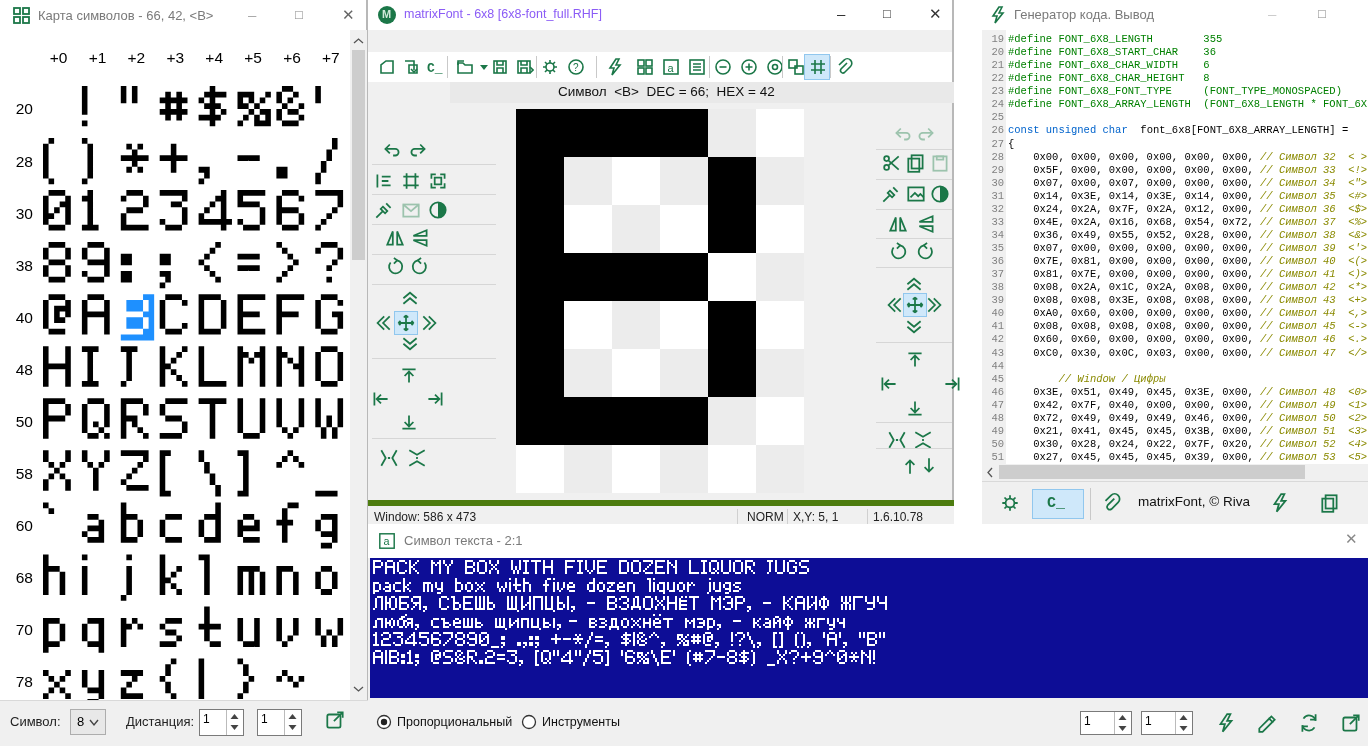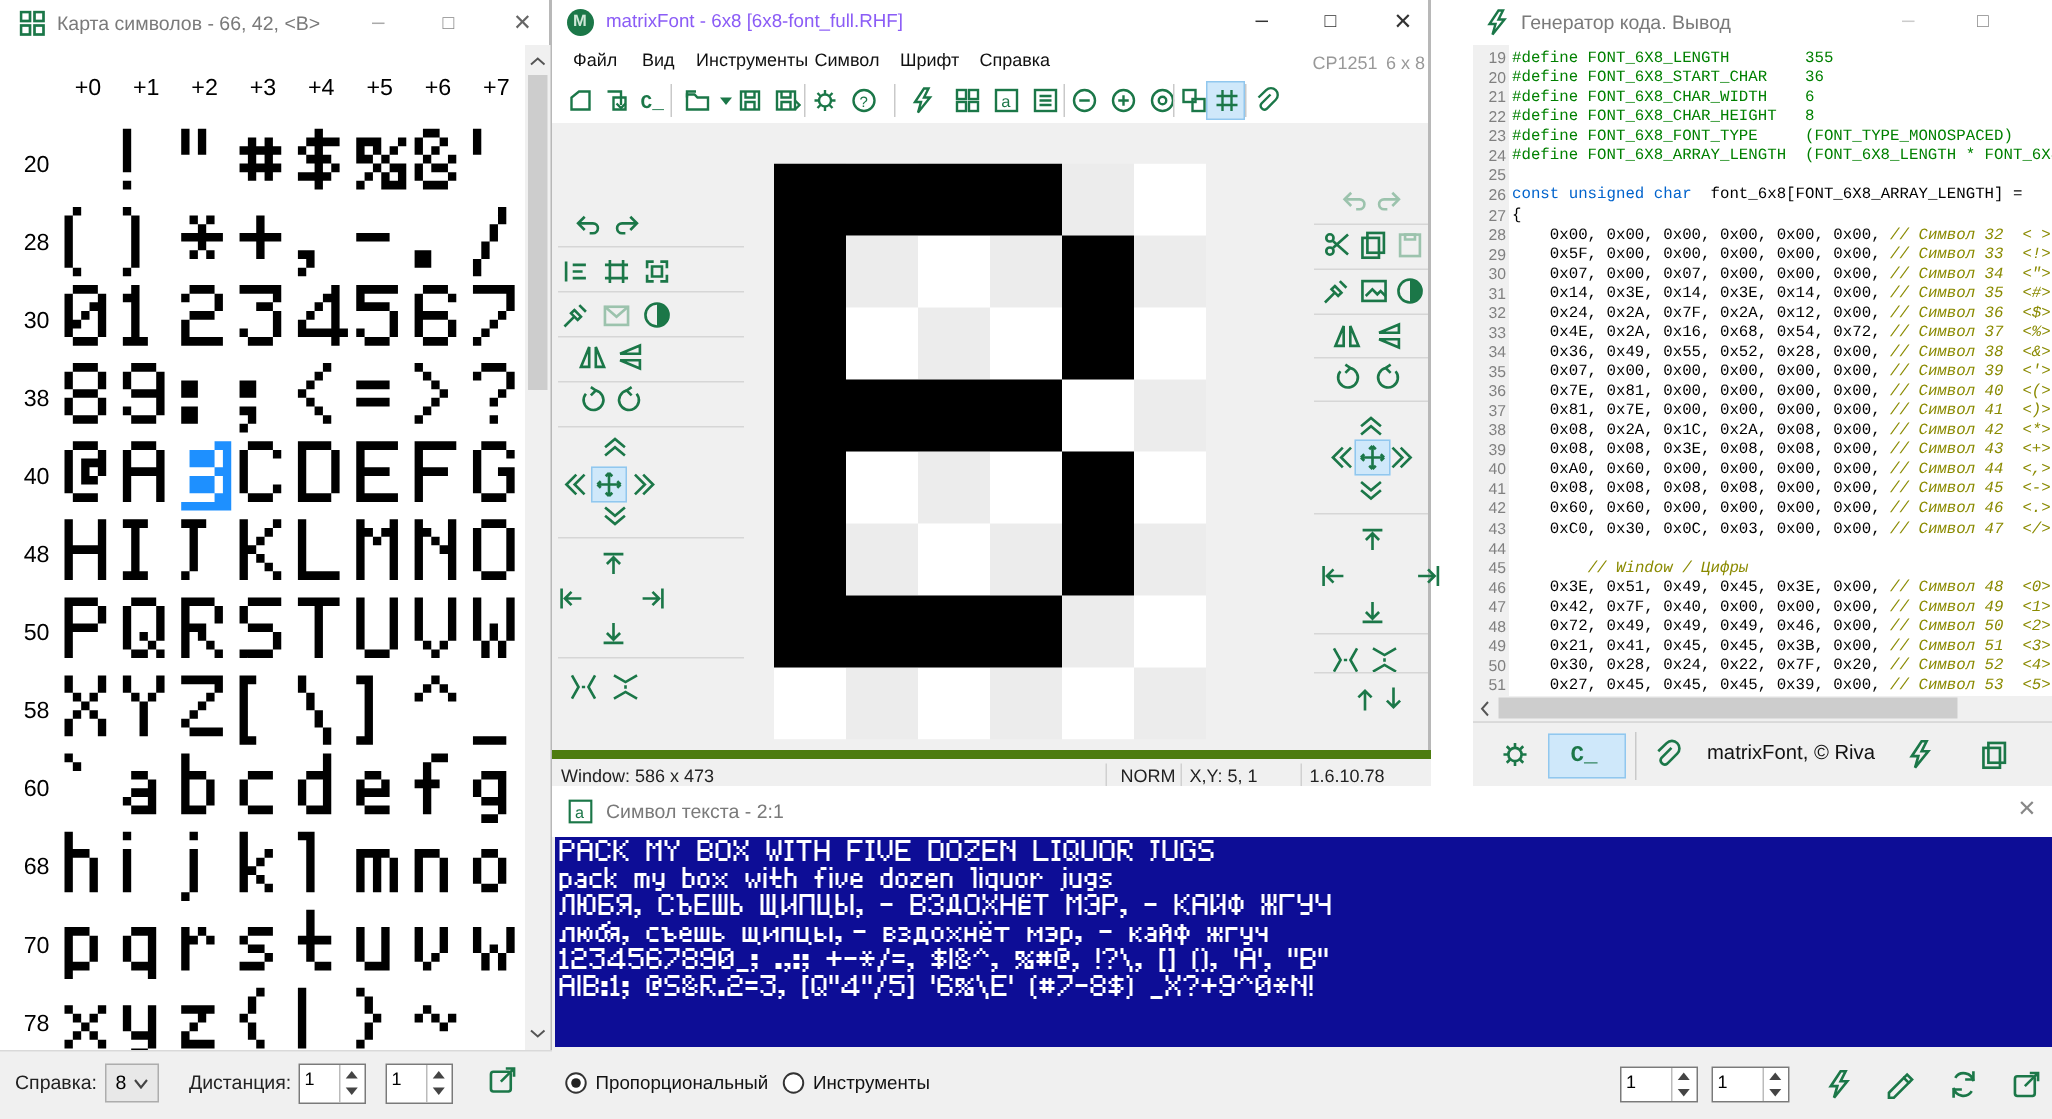--- a/index.html
+++ b/index.html
@@ -5,21 +5,21 @@
  font-family:"Liberation Sans", sans-serif;-webkit-font-smoothing:antialiased}
 .abs{position:absolute}
 .ttl{color:#7a7a7a;font-size:13px}
 .win-btn{position:absolute;color:#555;font-size:15px}
 .sep-v{position:absolute;width:1px;background:#c9c9c9}
 .sep-h{position:absolute;height:1px;background:#d6d6d6}
 .code{font-family:"Liberation Mono", monospace;font-size:10.5px;line-height:13.07px;white-space:pre;color:#000}
 .code .g{color:#008000}
 .code .b{color:#0063cc}
 .code .o{color:#8a8a00;font-style:italic}
-.lnum{font-family:Liberation Sans, sans-serif;font-size:10.5px;line-height:13.07px;color:#808080;text-align:right;white-space:pre}
+.lnum{font-family:Liberation Mono, monospace;font-size:10.5px;line-height:13.07px;color:#808080;text-align:right;white-space:pre}
 .mi{font-size:12px;color:#111}
 .sb-txt{font-size:12px;color:#222}
 .spin{position:absolute;background:#fff;border:1px solid #7a7a7a;font-size:12px;color:#000}
 .spin .val{position:absolute;left:3px;top:2px}
 .spin .btns{position:absolute;right:0;top:0;bottom:0;width:17px;border-left:1px solid #bbb}
 </style></head><body>
 <div class="abs" style="left:0;top:0;width:368px;height:746px;background:#fff;border-right:2px solid #b8b8b8">
     <div class="abs" style="left:13px;top:7px;width:17px;height:17px"><svg width="17" height="17" viewBox="0 0 17 17">
         <rect x="1" y="1" width="6" height="6" fill="none" stroke="#1b7748" stroke-width="1.8"></rect>
         <rect x="10" y="1" width="6" height="6" fill="none" stroke="#1b7748" stroke-width="1.8"></rect>
@@ -57,21 +57,21 @@
     <div class="abs" style="left:350px;top:30px;width:17px;height:670px;background:#f0f0f0">
       <svg class="abs" style="left:3px;top:7px" width="11" height="8">
         <path d="M1 6l4.5-4L10 6" fill="none" stroke="#555" stroke-width="1.3"></path>
       </svg>
       <div class="abs" style="left:2px;top:20px;width:13px;height:210px;background:#cdcdcd"></div>
       <svg class="abs" style="left:3px;top:655px" width="11" height="8">
         <path d="M1 2l4.5 4L10 2" fill="none" stroke="#555" stroke-width="1.3"></path>
       </svg>
     </div>
     <div class="abs" style="left:0;top:700px;width:368px;height:46px;background:#f0f0f0;border-top:1px solid #d9d9d9">
-      <div class="abs sb-txt" style="left:10px;top:13px;font-size:13px">Справка:</div>
+      <div class="abs sb-txt" style="left:10px;top:13px;font-size:13px">Символ:</div>
       <div class="abs" style="left:70px;top:8px;width:36px;height:26px;background:#e8e8e8;border:1px solid #adadad;font-size:13px">
         <span class="abs" style="left:6px;top:4px">8</span>
         <svg class="abs" style="right:6px;top:9px" width="10" height="8">
           <path d="M1 1l4 5 4-5" fill="none" stroke="#444" stroke-width="1.4"></path>
         </svg>
       </div>
       <div class="abs sb-txt" style="left:126px;top:13px;font-size:13px">Дистанция:</div>
       <div class="spin" style="left:199px;top:8px;width:45px;height:27px;position:absolute">
         <span class="val">1</span>
         <span class="btns"></span>
@@ -101,30 +101,20 @@
 <div class="abs" style="left:368px;top:0;width:586px;height:524px;background:#f0f0f0;border-right:2px solid #b8b8b8">
     <div class="abs" style="left:0;top:0;width:100%;height:30px;background:#fff">
       <div class="abs" style="left:10px;top:6px;width:18px;height:18px;border-radius:50%;background:#1b7748">
         <span style="position:absolute;left:4px;top:2px;font-size:11px;color:#cfe8d8;font-weight:bold">M</span>
       </div>
       <div class="abs" style="left:36px;top:7px;font-size:12.5px;color:#8b5cf6">matrixFont - 6x8 [6x8-font_full.RHF]</div>
       <div class="win-btn" style="left:469px;top:5px;color:#333">–</div>
       <div class="win-btn" style="left:515px;top:6px;color:#333;font-size:13px">□</div>
       <div class="win-btn" style="left:561px;top:5px;color:#333">✕</div>
     </div>
-    <div class="abs" style="left:0;top:30px;width:100%;height:22px;background:#fff">
-      <div class="abs mi" style="left:14px;top:3px">Файл</div>
-      <div class="abs mi" style="left:60px;top:3px">Вид</div>
-      <div class="abs mi" style="left:96px;top:3px">Инструменты</div>
-      <div class="abs mi" style="left:175px;top:3px">Символ</div>
-      <div class="abs mi" style="left:232px;top:3px">Шрифт</div>
-      <div class="abs mi" style="left:285px;top:3px">Справка</div>
-      <div class="abs" style="left:507px;top:5px;font-size:12px;color:#999">CP1251</div>
-      <div class="abs" style="left:556px;top:5px;font-size:12px;color:#999">6 x 8</div>
-    </div>
     <div class="abs" style="left:0;top:52px;width:100%;height:30px;background:#fff">
       <div class="abs" style="left:436px;top:2px;width:26px;height:26px;background:#cfe8fa;border:1px solid #91c7ee"></div>
       <svg style="position:absolute;left:9px;top:5px" width="20" height="20" viewBox="0 0 20 20">
         <path d="M4 16V8l5-4h7v12z" fill="none" stroke="#1b7748" stroke-width="1.6"></path>
       </svg>
       <svg style="position:absolute;left:33px;top:5px" width="20" height="20" viewBox="0 0 20 20">
         <path d="M4 4h9v9" fill="none" stroke="#1b7748" stroke-width="1.6"></path>
         <path d="M8 8h8v8H8z" fill="none" stroke="#1b7748" stroke-width="1.6"></path>
         <path d="M10 12l3 3 3-3" fill="none" stroke="#1b7748" stroke-width="1.6"></path>
       </svg>
@@ -192,20 +182,23 @@
       </svg>
       <svg style="position:absolute;left:466px;top:5px" width="20" height="20" viewBox="0 0 20 20">
         <path d="M13 6l-6 6a2.5 2.5 0 003.5 3.5l6-6a4.5 4.5 0 00-6.4-6.4L5 8" fill="none" stroke="#1b7748" stroke-width="1.6"></path>
       </svg>
       <div class="sep-v" style="left:79px;top:4px;height:22px"></div>
       <div class="sep-v" style="left:168px;top:4px;height:22px"></div>
       <div class="sep-v" style="left:228px;top:4px;height:22px"></div>
       <div class="sep-v" style="left:341px;top:4px;height:22px"></div>
       <div class="sep-v" style="left:414px;top:4px;height:22px"></div>
       <div class="sep-v" style="left:462px;top:4px;height:22px"></div>
+    </div>
+    <div class="abs" style="left:82px;top:82px;width:504px;height:21px;background:#e9e9e9">
+      <span style="position:absolute;left:108px;top:2px;font-size:13.5px;color:#111">Символ&nbsp;&nbsp;&lt;B&gt;&nbsp;&nbsp;DEC&nbsp;=&nbsp;66;&nbsp;&nbsp;HEX&nbsp;=&nbsp;42</span>
     </div>
     <div class="abs" style="left:0;top:82px;width:82px;height:21px;background:#f0f0f0"></div>
   </div>
 <svg width="288" height="384" style="position:absolute;left:516px;top:109px">
     <rect width="288" height="384" fill="#ececec"></rect>
     <path d="M48 0h48v48h-48zM144 0h48v48h-48zM240 0h48v48h-48zM0 48h48v48h-48zM96 48h48v48h-48zM192 48h48v48h-48zM48 96h48v48h-48zM144 96h48v48h-48zM240 96h48v48h-48zM0 144h48v48h-48zM96 144h48v48h-48zM192 144h48v48h-48zM48 192h48v48h-48zM144 192h48v48h-48zM240 192h48v48h-48zM0 240h48v48h-48zM96 240h48v48h-48zM192 240h48v48h-48zM48 288h48v48h-48zM144 288h48v48h-48zM240 288h48v48h-48zM0 336h48v48h-48zM96 336h48v48h-48zM192 336h48v48h-48z" fill="#fff"></path>
     <path d="M0 0h48v48h-48zM0 48h48v48h-48zM0 96h48v48h-48zM0 144h48v48h-48zM0 192h48v48h-48zM0 240h48v48h-48zM0 288h48v48h-48zM48 0h48v48h-48zM48 144h48v48h-48zM48 288h48v48h-48zM96 0h48v48h-48zM96 144h48v48h-48zM96 288h48v48h-48zM144 0h48v48h-48zM144 144h48v48h-48zM144 288h48v48h-48zM192 48h48v48h-48zM192 96h48v48h-48zM192 192h48v48h-48zM192 240h48v48h-48z" fill="#000"></path>
   </svg>
 <div class="abs" style="left:394px;top:311px;width:24px;height:24px;background:#cfe8fa;border:1px solid #91c7ee"></div>
 <svg style="position:absolute;left:381px;top:139px" width="22" height="22" viewBox="0 0 20 20">

